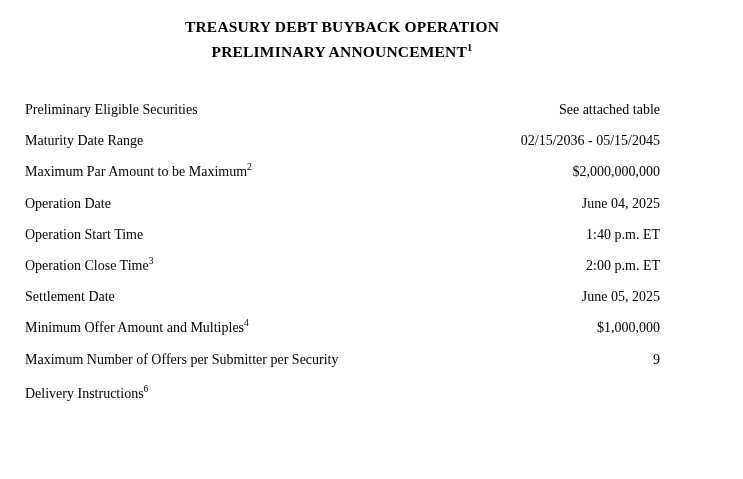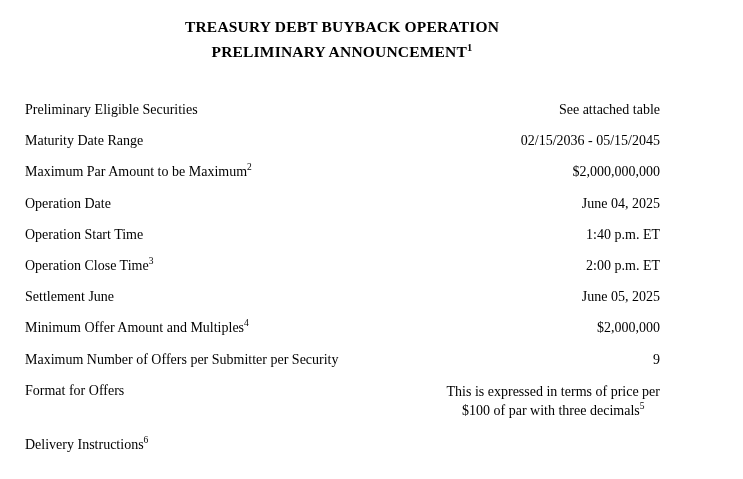--- a/index.html
+++ b/index.html
@@ -103,38 +103,33 @@
       <div class="label"><span>Operation Start Time</span><sup></sup></div>
       <div class="value"><span>1:40 p.m. ET</span><sup></sup></div>
     </div>
 
     <div class="row">
       <div class="label"><span>Operation Close Time</span><sup>3</sup></div>
       <div class="value"><span>2:00 p.m. ET</span><sup></sup></div>
     </div>
 
     <div class="row">
-      <div class="label"><span>Settlement June</span><sup></sup></div>
+      <div class="label"><span>Settlement Date</span><sup></sup></div>
       <div class="value"><span>June 05, 2025</span><sup></sup></div>
     </div>
 
     <div class="row">
       <div class="label"><span>Minimum Offer Amount and Multiples</span><sup>4</sup></div>
-      <div class="value"><span>$2,000,000</span><sup></sup></div>
+      <div class="value"><span>$1,000,000</span><sup></sup></div>
     </div>
 
     <div class="row">
       <div class="label"><span>Maximum Number of Offers per Submitter per Security</span><sup></sup></div>
       <div class="value"><span>9</span><sup></sup></div>
     </div>
 
-    <div class="row multiline">
-      <div class="label"><span>Format for Offers</span><sup></sup></div>
-      <div class="value"><span>This is expressed in terms of price per
-$100 of par with three decimals</span><sup>5</sup></div>
-    </div>
 
     <div class="row spaced">
       <div class="label"><span>Delivery Instructions</span><sup>6</sup></div>
     </div>
 
   </div>
 </div>
 
 </body></html>

